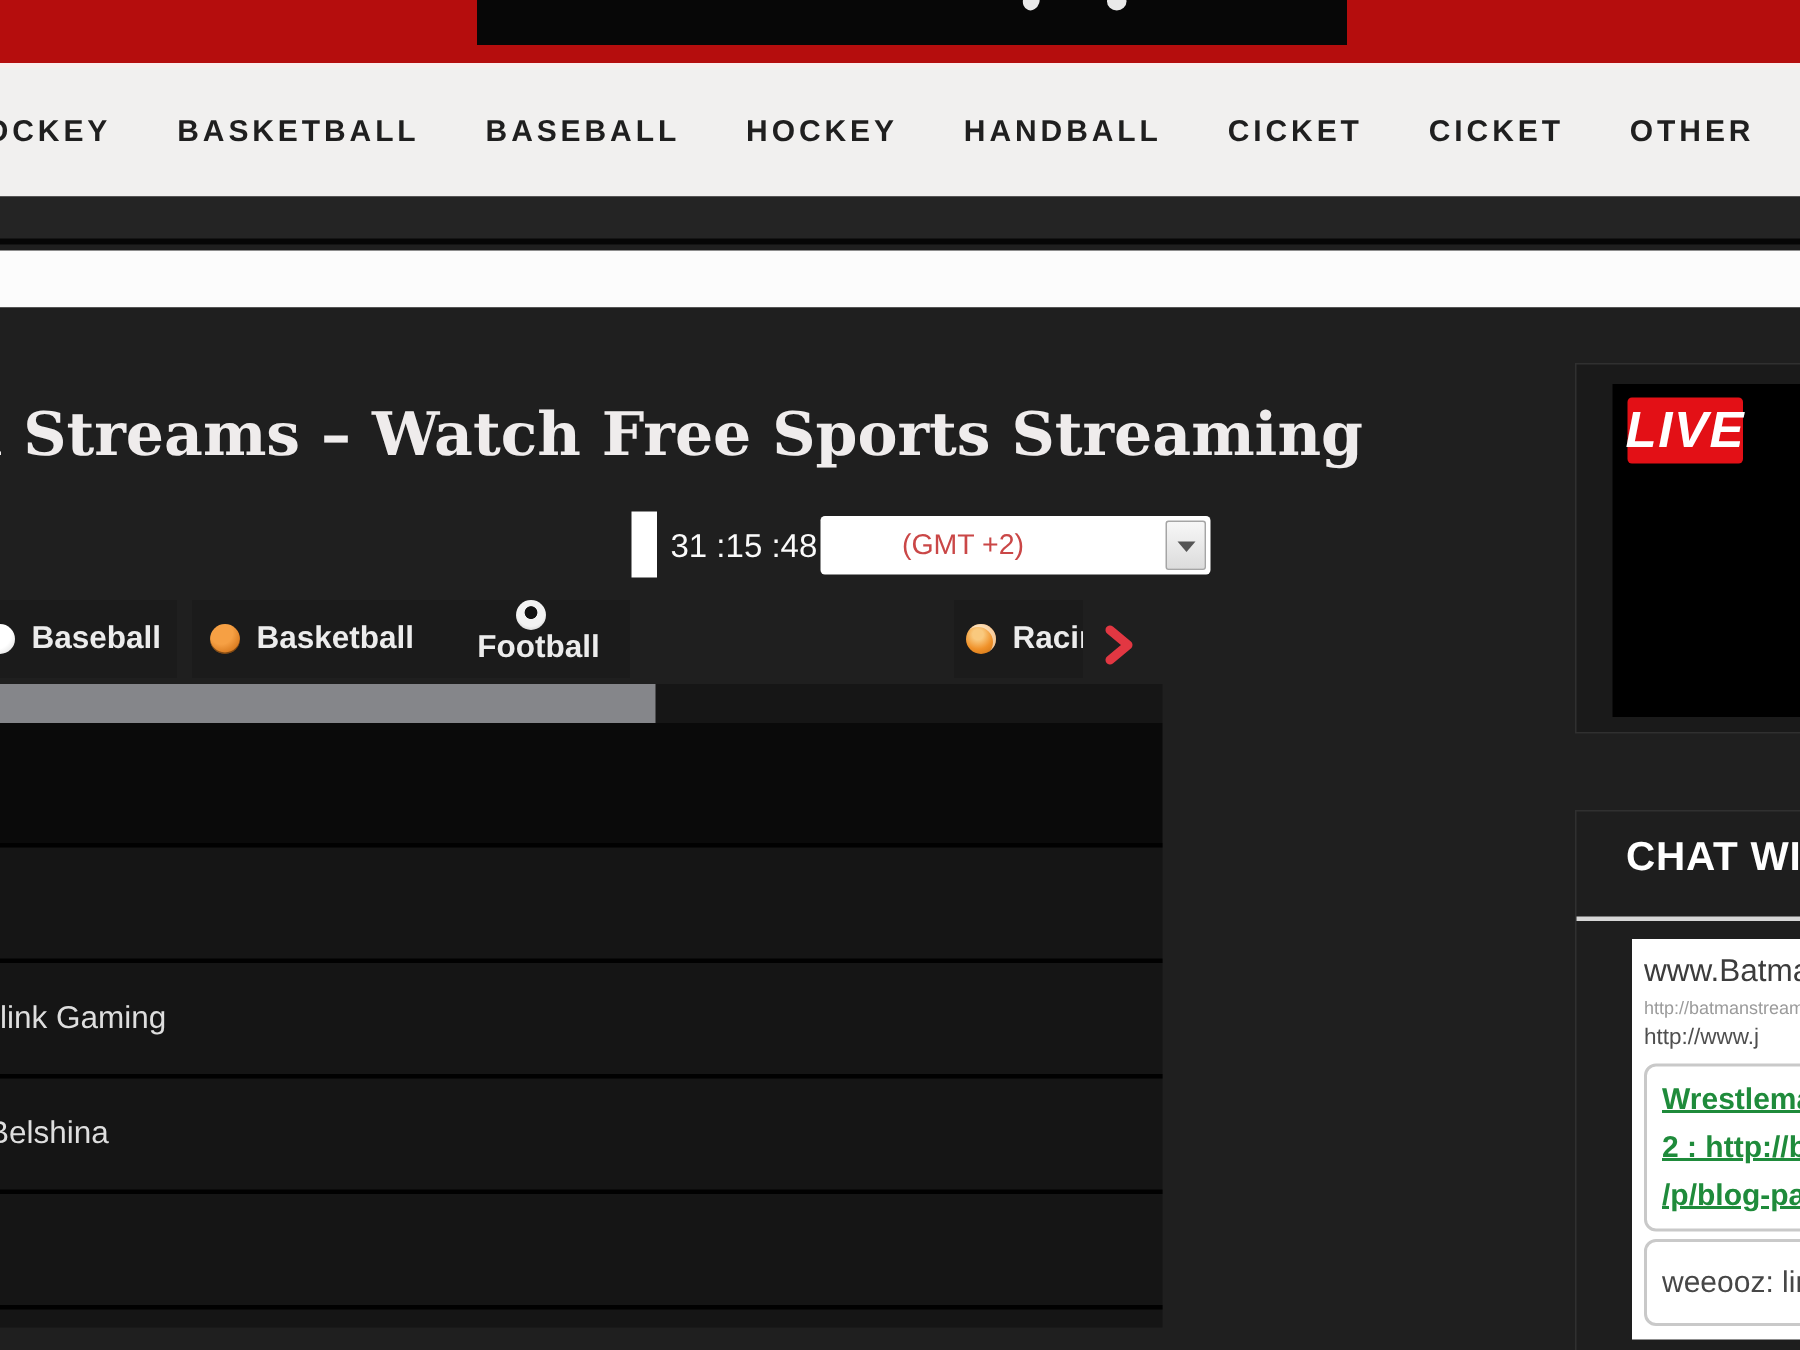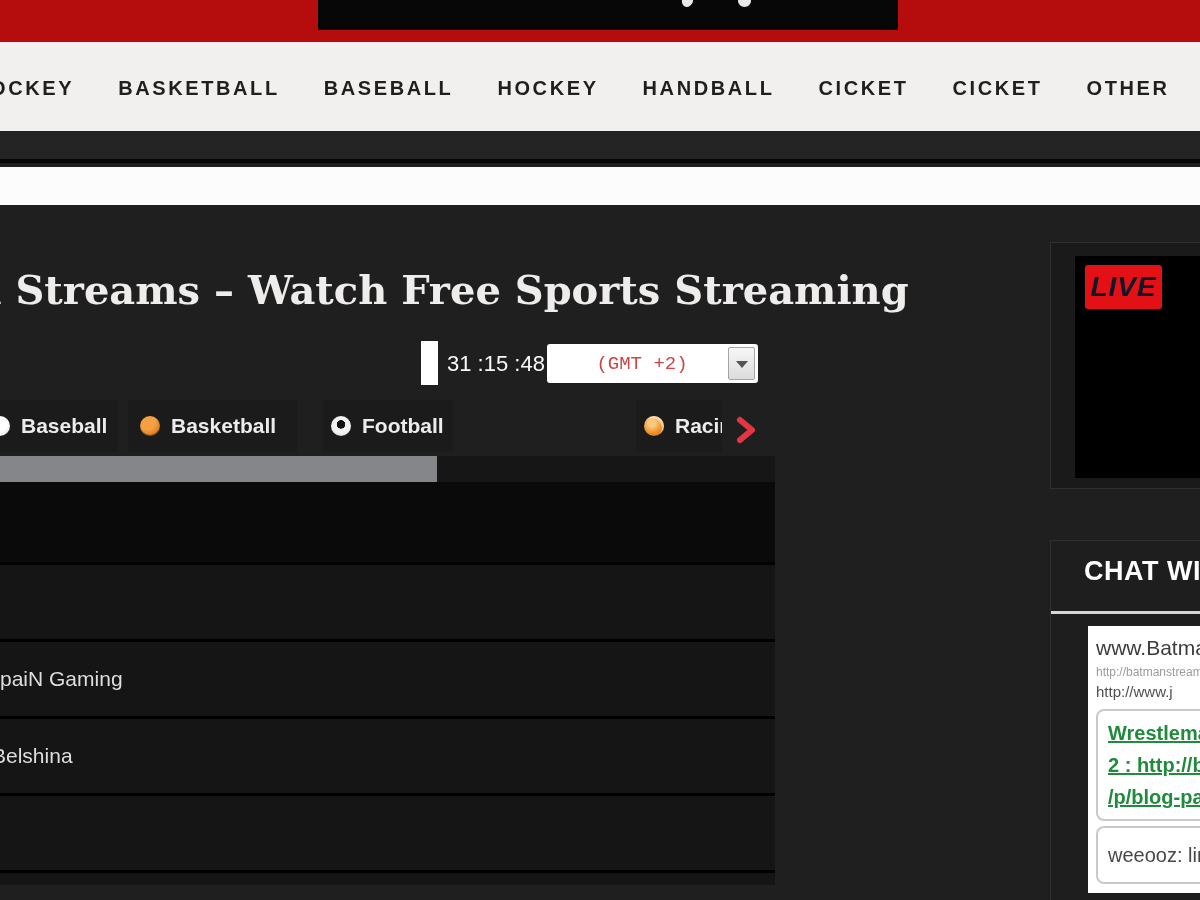--- a/index.html
+++ b/index.html
@@ -23,31 +23,31 @@
   .white-band { position:absolute; left:0; top:167px; width:1200px; height:38px; background:#fcfcfc; }
 
   
   .content { position:absolute; left:0; top:205px; width:1200px; height:695px; background:#1f1f1f; }
 
   .page-title { position:absolute; left:-174px; top:61px; font-family:"DejaVu Serif", serif; font-size:40px; color:#efecec; white-space:nowrap; }
 
   .clock-block { position:absolute; left:421px; top:136px; width:17px; height:44px; background:#ffffff; }
   .clock-time { position:absolute; left:447px; top:146px; font-size:22px; color:#fafafa; white-space:nowrap; }
 
-  .tz-select { position:absolute; left:547px; top:139px; width:211px; height:39px; background:#ffffff; border-radius:3px; cursor:pointer;font-family:Liberation Mono, monospace; }
+  .tz-select { position:absolute; left:547px; top:139px; width:260px; height:39px; background:#ffffff; border-radius:3px; cursor:pointer; }
   .tz-label { position:absolute; left:0; top:0; width:190px; height:100%; display:flex; align-items:center; justify-content:center; font-size:19px; color:#ca4747; }
   .tz-arrow-box { position:absolute; right:3px; top:3px; width:27px; height:33px; background:linear-gradient(#f7f7f7,#dcdcdc); border:1px solid #a5a5a5; border-radius:2px; }
   .tz-arrow-box::after { content:""; position:absolute; left:7px; top:13px; border-left:6px solid transparent; border-right:6px solid transparent; border-top:7px solid #555; }
 
   
   .tab { position:absolute; top:195px; height:52px; background:#1b1b1b; display:flex; align-items:center; overflow:hidden; white-space:nowrap; cursor:pointer; }
   .tab-label { font-size:21px; font-weight:600; color:#ececec; }
   .tab1 { left:-30px; width:148px; padding-left:20px; }
   .tab2 { left:128px; width:169px; padding-left:12px; }
-  .tab3 { left:323px; width:130px; padding-left:8px; }
+  .tab3 { left:290px; width:130px; padding-left:8px;flex-direction:column; }
   .tab4 { left:445px; width:183px; padding-left:12px; }
   .tab5 { left:636px; width:86px;  padding-left:8px; }
   .tab-icon { width:20px; height:20px; border-radius:50%; margin-right:11px; flex:0 0 auto; }
   .ic-baseball   { background:radial-gradient(circle at 35% 32%, #ffffff 0 55%, #d8d8d8 100%); }
   .ic-basketball { background:radial-gradient(circle at 38% 30%, #f6a044 0 40%, #d06f14 85%, #9c4d08 100%);
                    box-shadow:inset 0 -1px 0 rgba(0,0,0,.4); }
   .ic-football   { background:radial-gradient(circle at 50% 42%, #111 0 4px, #f2f2f2 4.5px 60%, #b9b9b9 100%); }
   .ic-skate      { border-radius:0; background:transparent; }
   .ic-helmet     { background:radial-gradient(circle at 40% 35%, #f9c97e 0 20%, #f0922a 55%, #c56a0e 100%);
                    box-shadow:inset -2px 2px 0 rgba(255,255,255,.55); }
@@ -63,21 +63,21 @@
   .match-row { height:77px; background:#151515; border-top:3px solid #010101; display:flex; align-items:center; cursor:pointer; }
   .match-row .row-text { font-size:21px; color:#dedede; white-space:nowrap; }
   .match-row.r3 .row-text { margin-left:-8px; }
   .match-row.r5 { height:15px; }
 
   
   .video-widget { position:absolute; left:1050px; top:37px; width:420px; height:247px; background:#1a1a1a; border:1px solid #303030; }
   .video-area { position:absolute; left:24px; top:13px; width:380px; height:222px; background:#000; cursor:pointer; }
   .live-badge { position:absolute; left:10px; top:9px; width:77px; height:44px; background:#e31016; border-radius:3px;
                 display:flex; align-items:center; justify-content:center;
-                font-style:italic; font-weight:800; font-size:28px; letter-spacing:1px; color:#0f172a; }
+                font-style:italic; font-weight:800; font-size:34px; letter-spacing:1px; color:#ffffff; }
 
   
   .chat-widget { position:absolute; left:1050px; top:335px; width:420px; height:370px; background:#1e1e1e; border:1px solid #303030; }
   .chat-title { position:absolute; left:33px; top:15px; font-size:27px; font-weight:800; letter-spacing:.5px; color:#ffffff; white-space:nowrap; }
   .chat-underline { position:absolute; left:0; top:70px; width:100%; height:3px; background:#d6d6d6; }
 
   .chat-box { position:absolute; left:1088px; top:421px; width:380px; height:267px; background:#ffffff; padding:10px 0 0 8px; overflow:hidden; }
   .chat-l1 { font-size:21px; color:#3c3c3c; white-space:nowrap; }
   .chat-l2 { margin-top:5px; font-size:12px; color:#9b9b9b; white-space:nowrap; }
   .chat-l3 { margin-top:4px; font-size:15px; color:#4f4f4f; white-space:nowrap; }
@@ -151,21 +151,21 @@
       <div class="tabs-scroll-thumb"></div>
     </div>
 
     <div class="black-block"></div>
 
     <div class="rows">
       <div class="match-row r2">
         <span class="row-text"></span>
       </div>
       <div class="match-row r2">
-        <span class="row-text">paiN Gaming</span>
+        <span class="row-text">link Gaming</span>
       </div>
       <div class="match-row r3">
         <span class="row-text">Belshina</span>
       </div>
       <div class="match-row r4">
         <span class="row-text"></span>
       </div>
       <div class="match-row r5"></div>
     </div>
 

